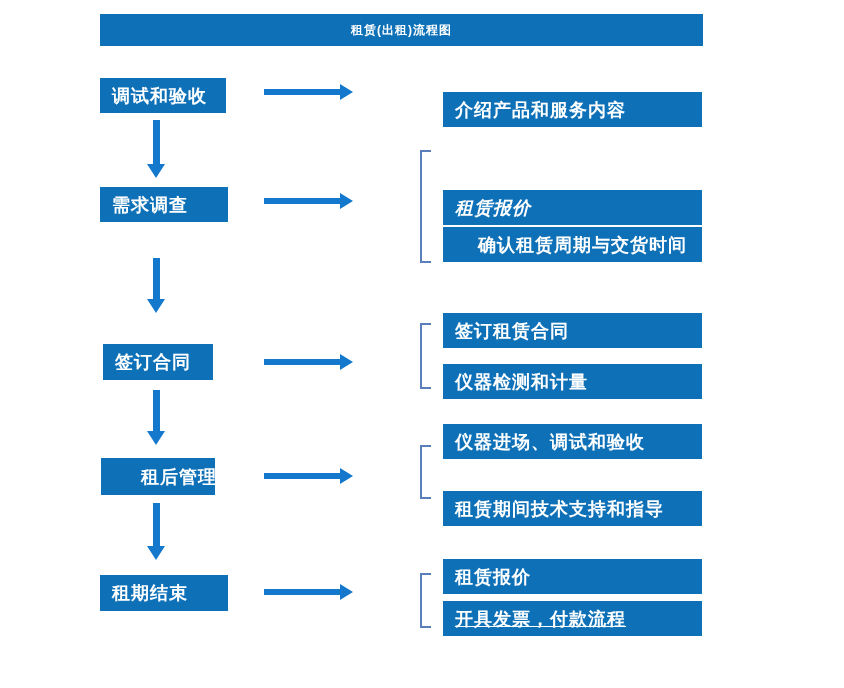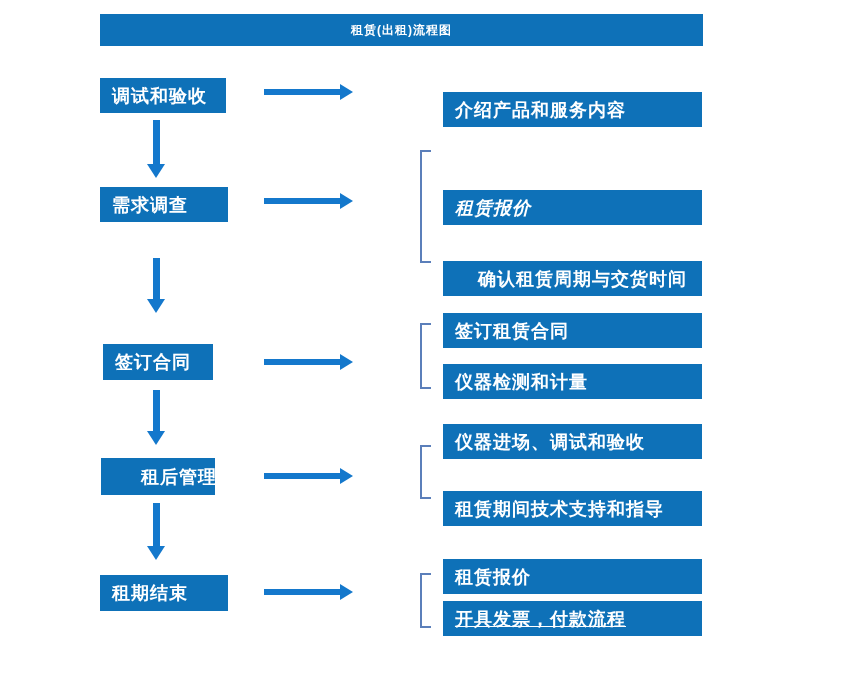--- a/index.html
+++ b/index.html
@@ -40,21 +40,21 @@
   .s1 { left:100px; top:78px;  width:126px; height:35px; }
   .s2 { left:100px; top:187px; width:128px; height:35px; }
   .s3 { left:103px; top:344px; width:110px; height:36px; }
   .s4 { left:101px; top:458px; width:114px; height:37px;padding-left:40px; }
   .s5 { left:100px; top:575px; width:128px; height:36px; }
 
   .detail { left:443px; width:259px; height:35px; }
   .d1  { top:92px;  }
   .d2  { top:133px; }
   .d3  { top:190px;font-style:italic; }
-  .d4  { top:261px;padding-left:35px; }
+  .d4  { top:227px;padding-left:35px; }
   .d5  { top:313px; }
   .d6  { top:364px; }
   .d7  { top:424px; }
   .d8  { top:491px; }
   .d9  { top:559px; }
   .d10 { top:601px;text-decoration:underline; }
 
   
   .varrow {
     position: absolute;

